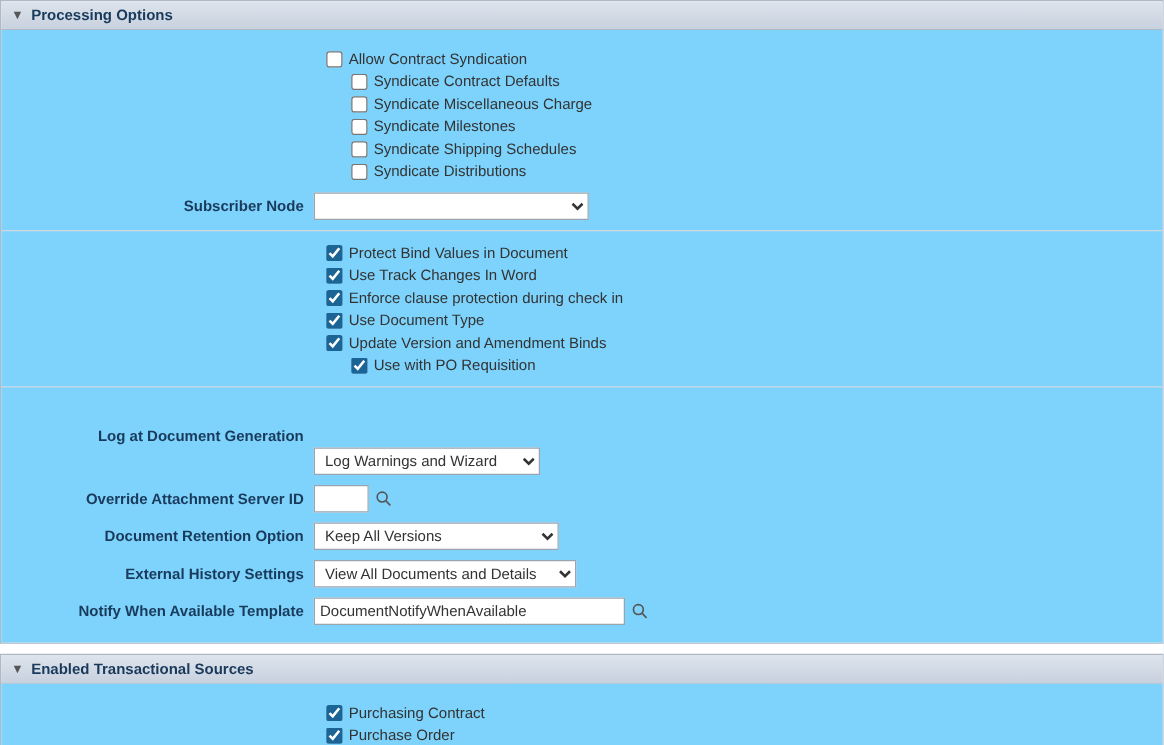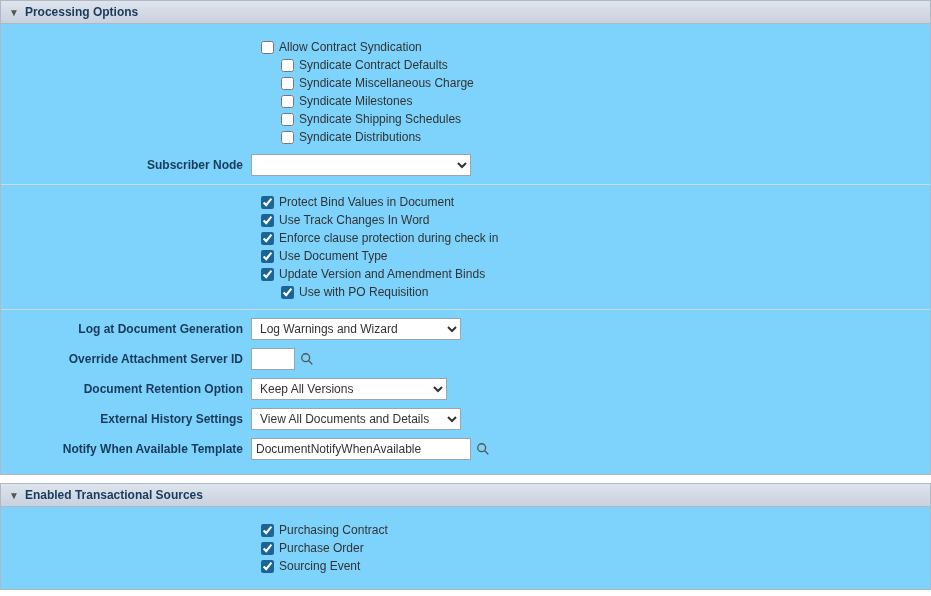--- a/index.html
+++ b/index.html
@@ -194,21 +194,21 @@
         <div class="checkbox-row indent1">
           <input type="checkbox" id="chk_uwpo" checked="" style="">
           <label for="chk_uwpo">Use with PO Requisition</label>
         </div>
       </div>
 
       <div class="section-divider"></div>
 
       <div class="labeled-row">
         <span class="lbl">Log at Document Generation</span>
-        <select style="width:210px;">
+        <select style="width:181px;margin-top:40px;">
           <option>Log Warnings and Wizard</option>
           <option>Log All</option>
           <option>Log None</option>
         </select>
       </div>
 
       <div class="labeled-row">
         <span class="lbl">Override Attachment Server ID</span>
         <input type="text" style="width: 44px;" value="">
         <span class="search-icon-btn">
@@ -232,21 +232,21 @@
         <span class="lbl">External History Settings</span>
         <select style="width:210px;">
           <option>View All Documents and Details</option>
           <option>View Documents Only</option>
           <option>View None</option>
         </select>
       </div>
 
       <div class="labeled-row">
         <span class="lbl">Notify When Available Template</span>
-        <input type="text" style="width: 220px;" value="DocumentNotifyWhenAvailable">
+        <input type="text" style="width: 249px;" value="DocumentNotifyWhenAvailable">
         <span class="search-icon-btn">
           <svg viewBox="0 0 16 16" xmlns="http://www.w3.org/2000/svg">
             <circle cx="6.5" cy="6.5" r="4.5" stroke="#555" stroke-width="1.5" fill="none"></circle>
             <line x1="10" y1="10" x2="14" y2="14" stroke="#555" stroke-width="1.5"></line>
           </svg>
         </span>
       </div>
 
     </div>
   </div>

